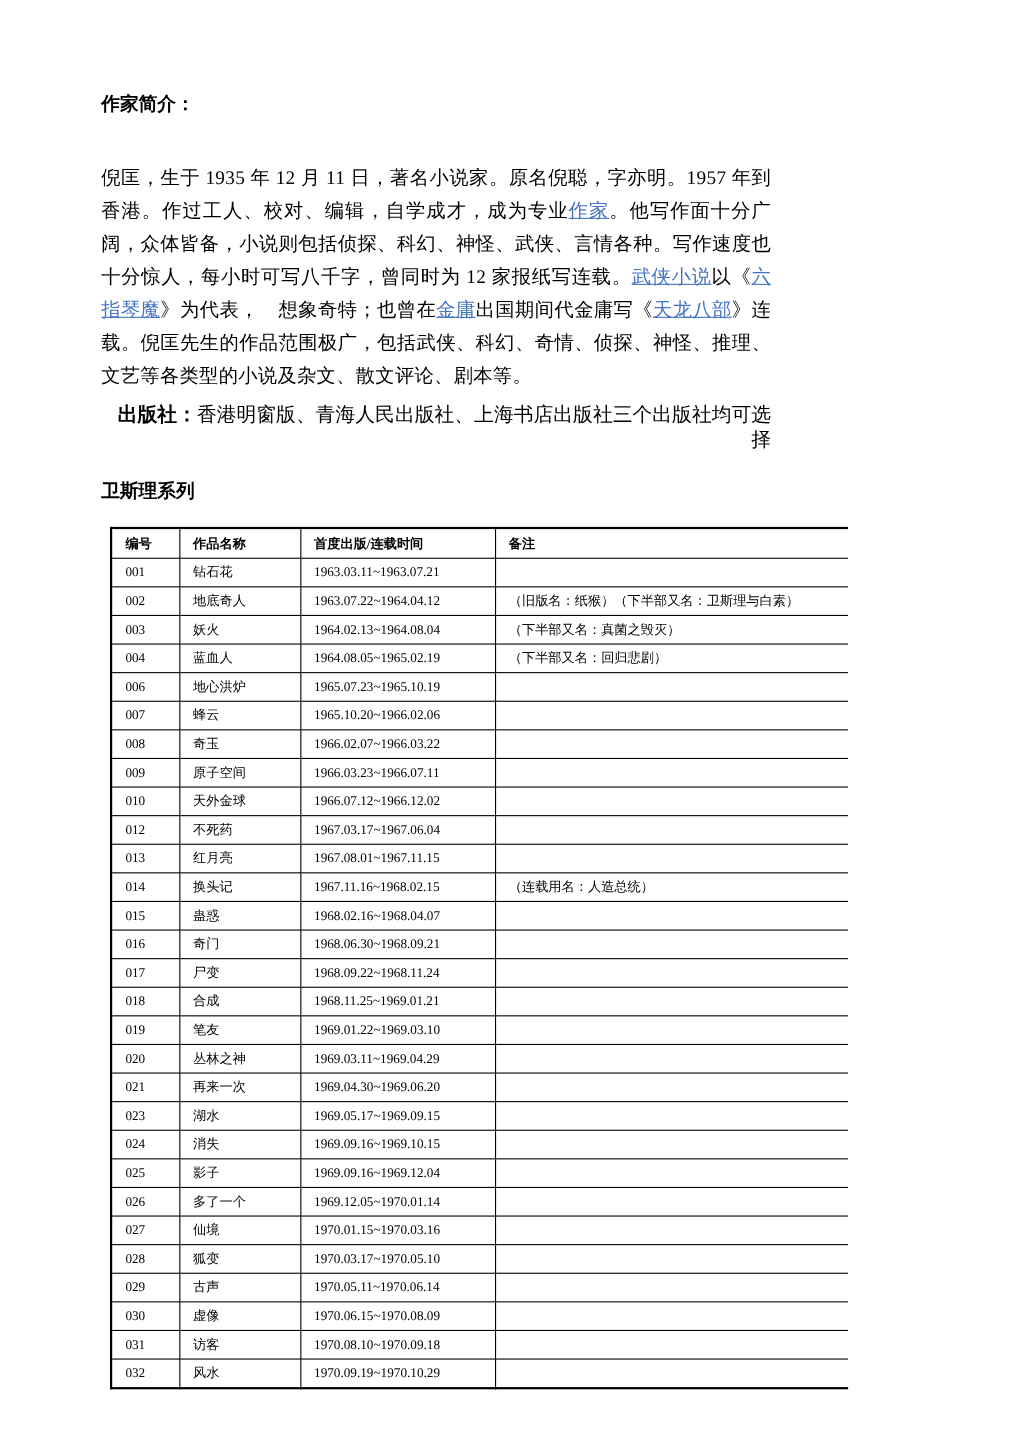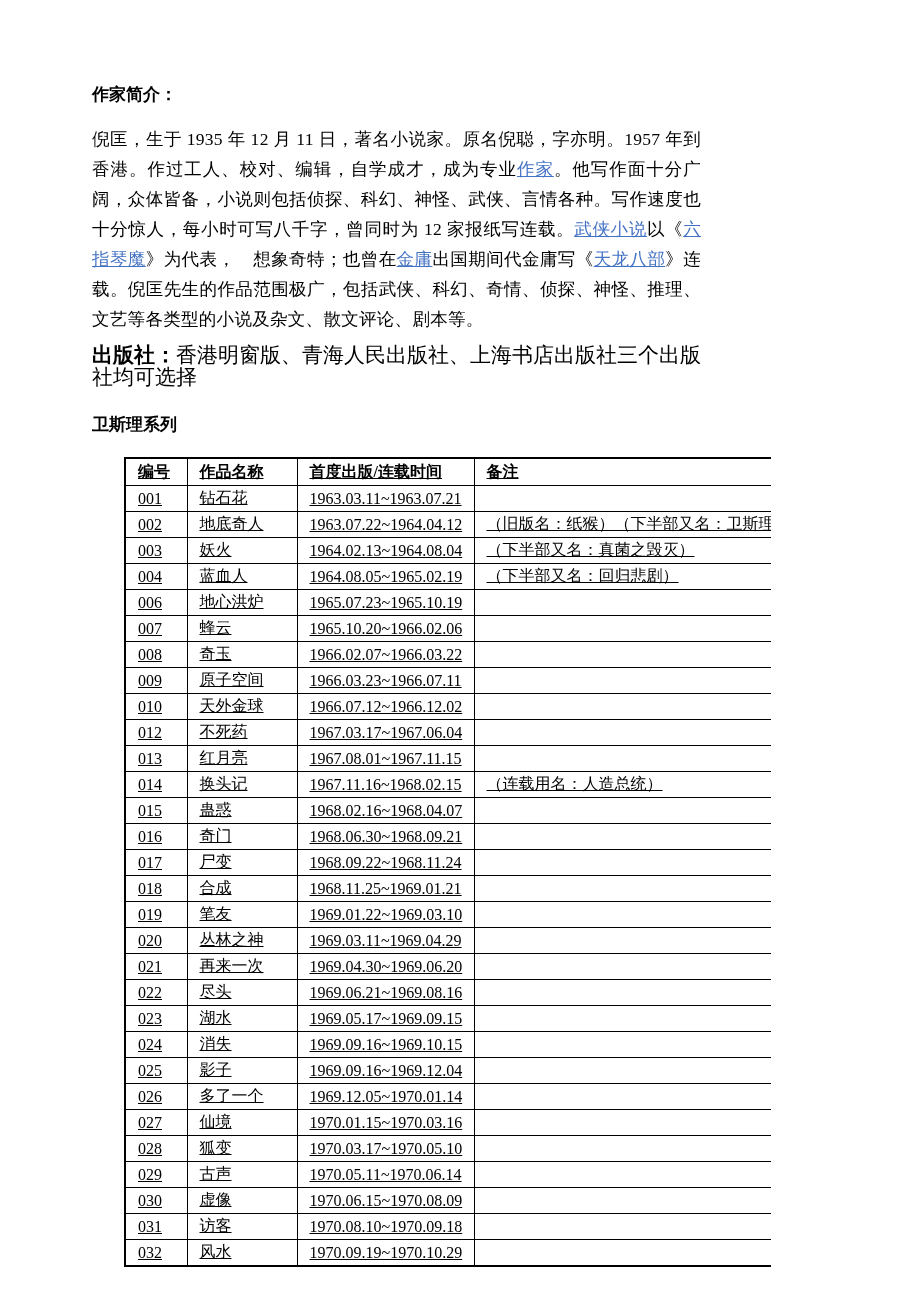--- a/index.html
+++ b/index.html
@@ -18,48 +18,48 @@
     color: #000000;
     overflow: hidden;
   }
   .heading {
     font-size: 17px;
     font-weight: bold;
     line-height: 22px;
     margin: 0;
   }
   .intro-paragraph {
-    margin: 18px 0 0 0;
+    margin: 40px 0 0 0;
     font-size: 17.5px;
     line-height: 30px;
     text-align: justify;
     letter-spacing: 0.3px;
   }
   .intro-paragraph a {
     color: #4472c4;
     text-decoration: underline;
     cursor: pointer;
   }
   .publisher-line {
     margin: 10px 0 0 0;
-    font-size: 21px;
+    font-size: 18px;
     line-height: 22px;
+    text-align: right;
   }
   .publisher-line .label { font-weight: bold; }
   .series-heading {
     margin: 26px 0 0 0;
   }
   table.works-table {
-    margin: 21px 0 0 32px;
+    margin: 21px 0 0 8px;
     border-collapse: collapse;
     table-layout: fixed;
     width: 734px;
     border: 2px solid #000000;
-    font-size: 16px;
-    text-decoration: underline;
+    font-size: 12px;
   }
   table.works-table th,
   table.works-table td {
     border: 1px solid #000000;
     height: 23px;
     padding: 1px 4px 1px 12px;
     text-align: left;
     vertical-align: middle;
     font-weight: normal;
     white-space: nowrap;
@@ -213,26 +213,20 @@
           <td>1969.03.11~1969.04.29</td>
           <td></td>
         </tr>
         <tr>
           <td>021</td>
           <td>再来一次</td>
           <td>1969.04.30~1969.06.20</td>
           <td></td>
         </tr>
         <tr>
-          <td>022</td>
-          <td>尽头</td>
-          <td>1969.06.21~1969.08.16</td>
-          <td></td>
-        </tr>
-        <tr>
           <td>023</td>
           <td>湖水</td>
           <td>1969.05.17~1969.09.15</td>
           <td></td>
         </tr>
         <tr>
           <td>024</td>
           <td>消失</td>
           <td>1969.09.16~1969.10.15</td>
           <td></td>

